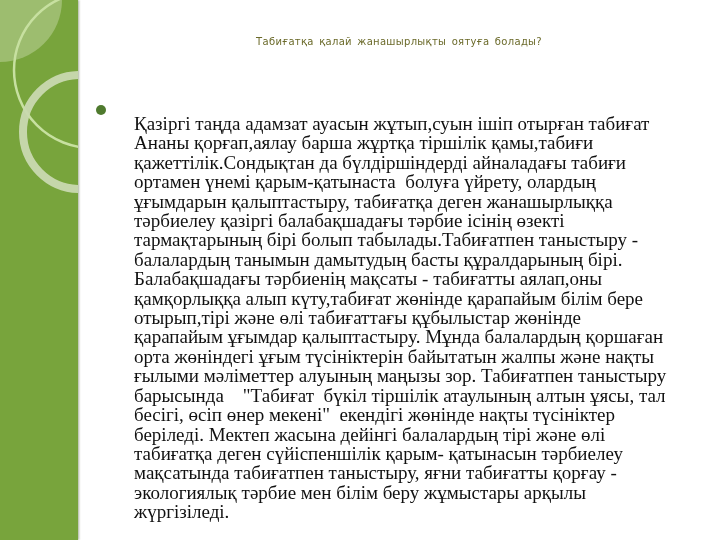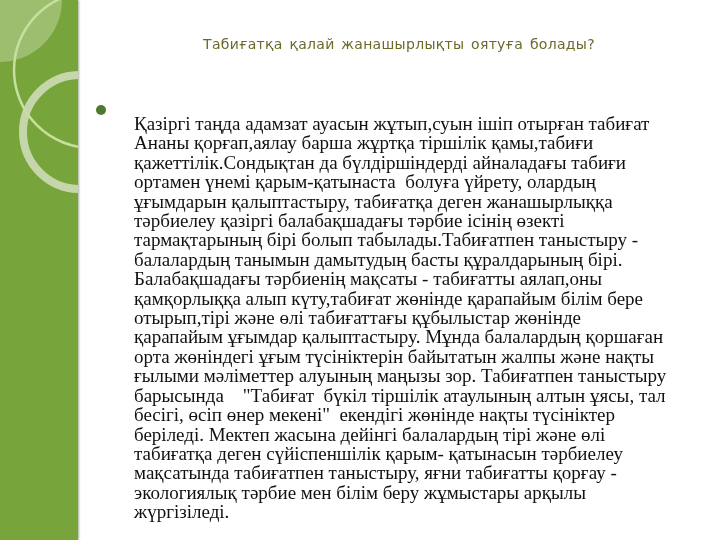--- a/index.html
+++ b/index.html
@@ -17,21 +17,21 @@
     position: absolute; left: 0; top: 0; width: 62px; height: 62px;
     background: #9dbd6f;
     border-bottom-right-radius: 62px 62px;
     border-top-right-radius: 0;
   }
   .sidebar svg { position: absolute; left: 0; top: 0; }
   .title {
     position: absolute; left: 78px; right: 0; top: 36px;
     text-align: center;
     font-family: "DejaVu Sans", sans-serif;
-    font-size: 14px; color: #6b6a2a; letter-spacing: 0.3px;
+    font-size: 10px; color: #6b6a2a; letter-spacing: 0.3px;
     word-spacing: 2px;
   }
   .content {
     position: absolute; left: 96px; top: 98px; width: 616px;
   }
   .bullet-row { display: flex; align-items: flex-start; }
   .bullet {
     width: 10px; height: 10px; border-radius: 50%;
     background: #4f7a2e; margin-top: 7px; margin-right: 12px; flex: 0 0 10px;
   }

